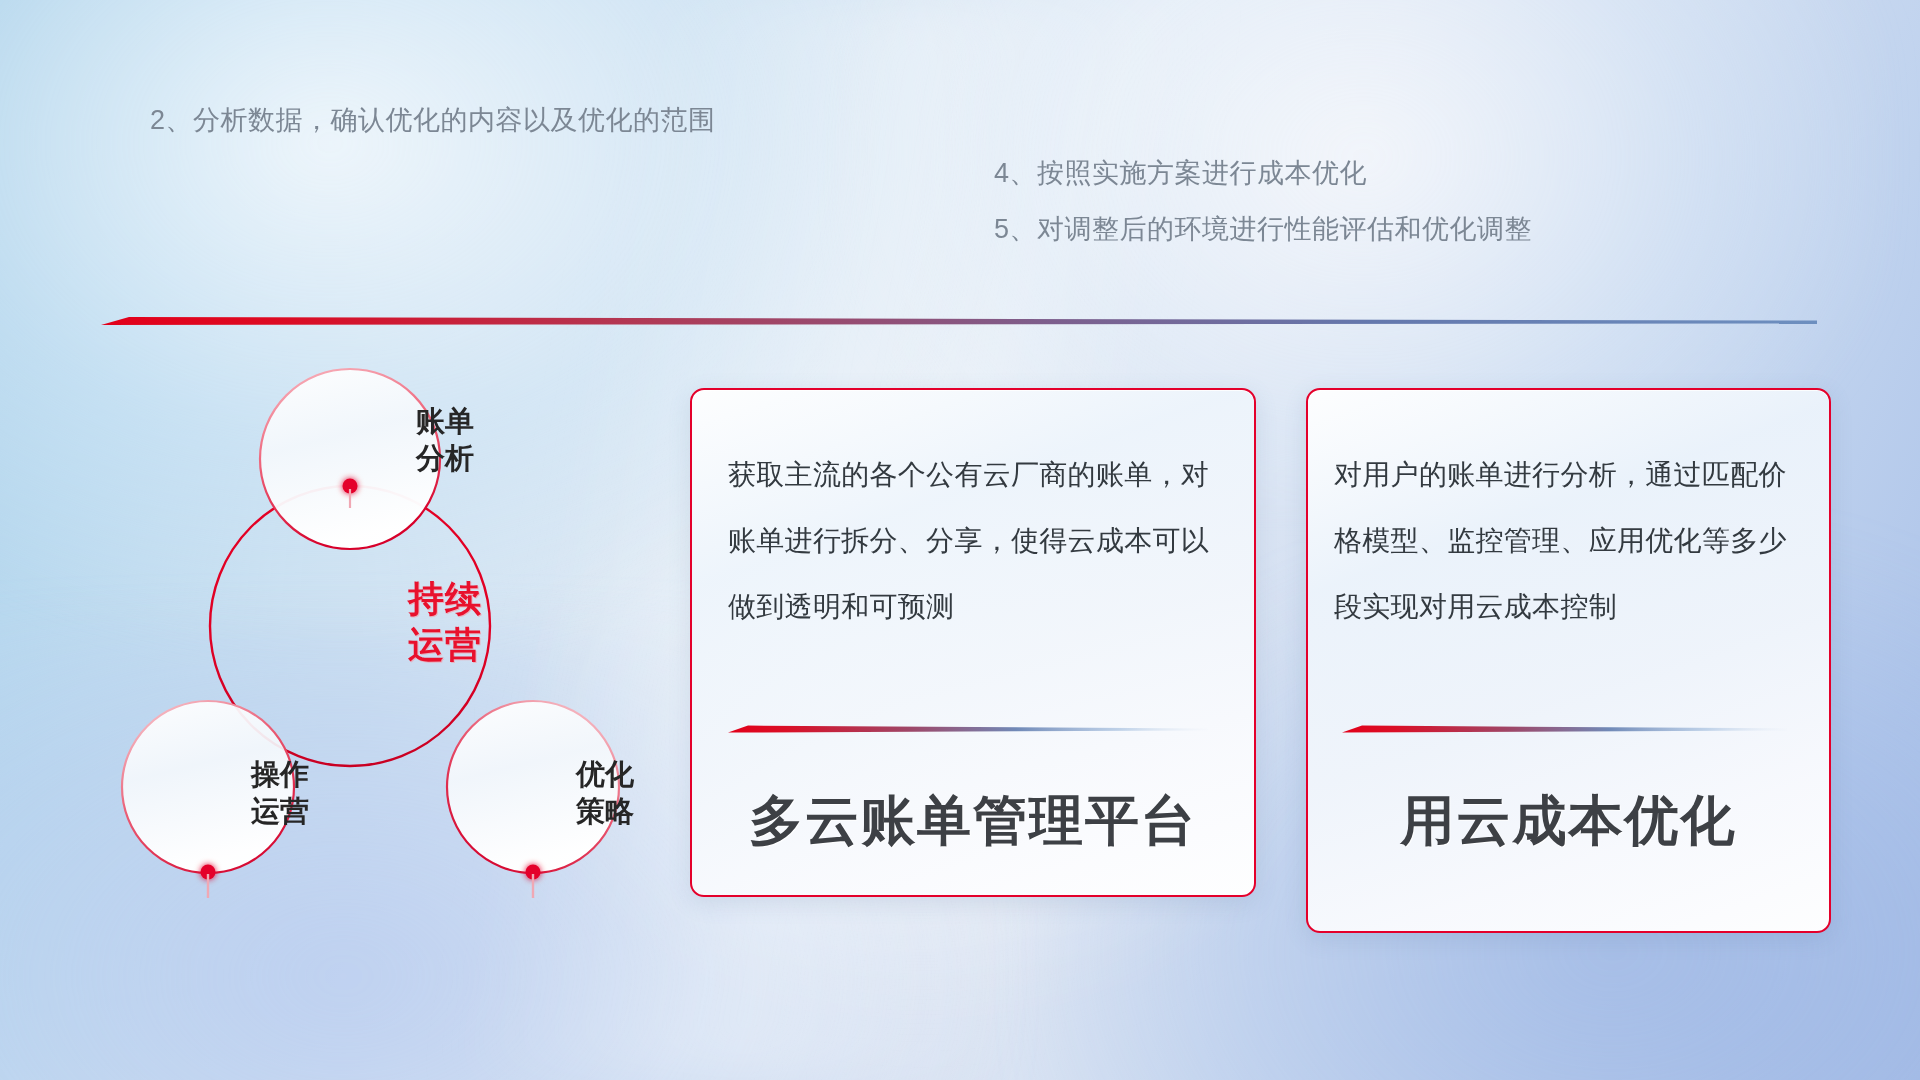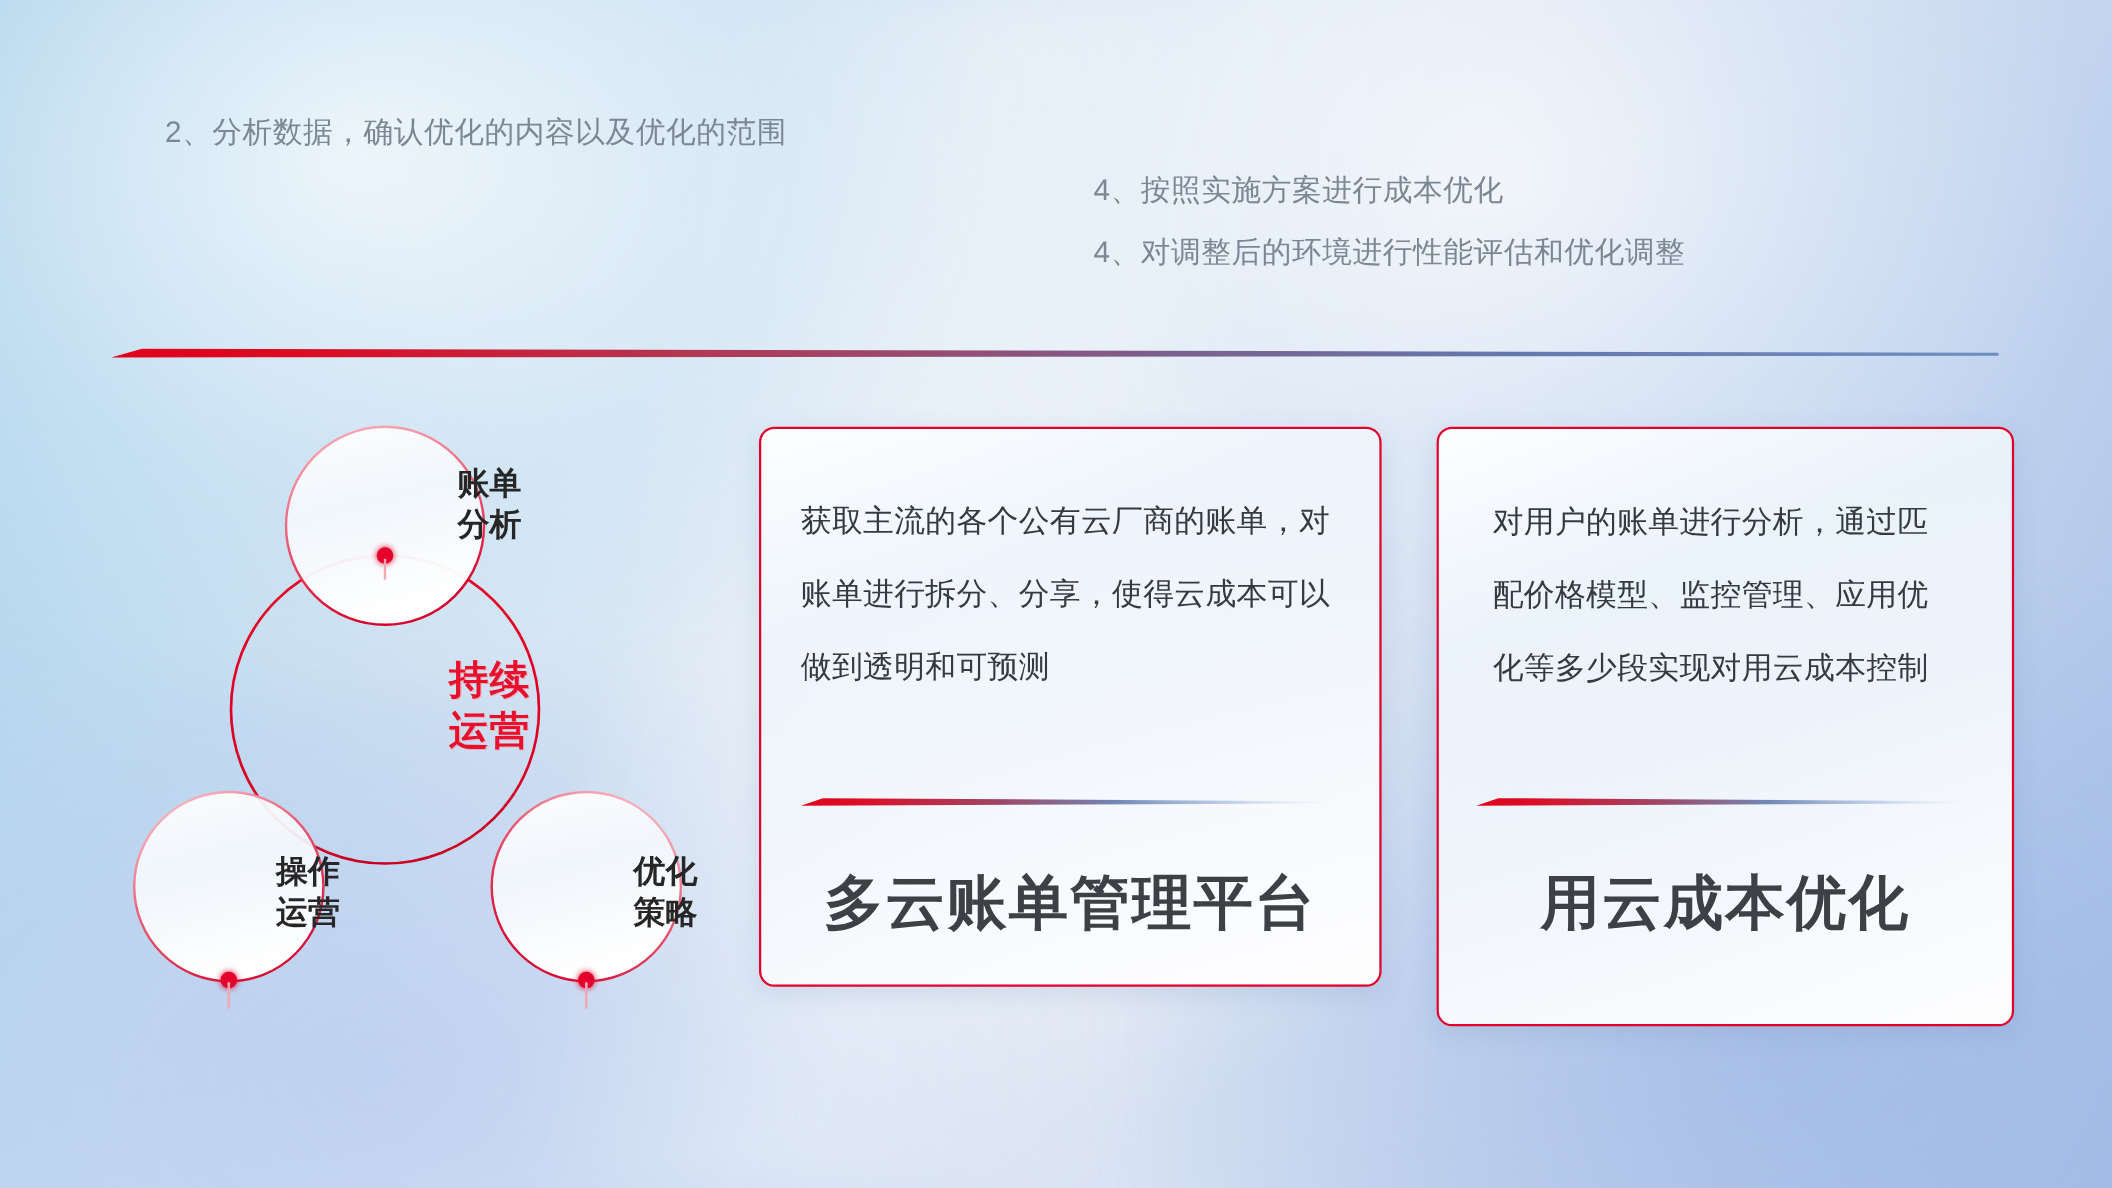--- a/index.html
+++ b/index.html
@@ -72,21 +72,21 @@
     white-space:nowrap;
   }
 
   
   .top-divider{
     position:absolute; left:101px; top:315px; width:1716px; height:12px;
   }
   .top-divider svg{ display:block; }
 
   
-  .venn{ position:absolute; left:95px; top:345px; width:560px; height:600px; }
+  .venn{ position:absolute; left:95px; top:326px; width:560px; height:600px; }
   .venn svg{ display:block; }
   .venn-label{
     position:absolute;
     text-align:center;
     font-weight:bold;
     color:#262626;
     line-height:1.28;
     font-size:29px;
     white-space:nowrap;
   }
@@ -118,21 +118,21 @@
   .card-1{ left:690px; top:388px; width:566px; height:509px;font-family:Liberation Serif, serif; }
   .card-2{ left:1306px; top:388px; width:525px; height:545px; }
   .card-body{
     position:absolute; left:0; right:0; top:52px;
     padding:0 36px;
     font-size:28px;
     line-height:66px;
     color:#333a40;
     letter-spacing:.3px;
   }
-  .card-2 .card-body{ padding:0 49px; }
+  .card-2 .card-body{ padding:0 26px; }
   .card-divider{
     position:absolute; left:36px; top:334px; width:480px; height:10px;
   }
   .card-2 .card-divider{ left:34px; width:445px; }
   .card-divider svg{ display:block; }
   .card-title{
     position:absolute; left:0; right:0; top:395px;
     text-align:center;
     font-size:54px;
     font-weight:bold;
@@ -155,21 +155,21 @@
 </div>
 
 <div class="page">
 
   <div class="steps steps-left">
     <div class="step-line">2、分析数据，确认优化的内容以及优化的范围</div>
   </div>
 
   <div class="steps steps-right">
     <div class="step-line">4、按照实施方案进行成本优化</div>
-    <div class="step-line">4、对调整后的环境进行性能评估和优化调整</div>
+    <div class="step-line">5、对调整后的环境进行性能评估和优化调整</div>
   </div>
 
   <div class="top-divider">
     <svg width="1716" height="12" viewBox="0 0 1716 12">
       <defs>
         <linearGradient id="divGrad" x1="0" y1="0" x2="1" y2="0">
           <stop offset="0" stop-color="#e2001a"></stop>
           <stop offset="0.10" stop-color="#dd0a22"></stop>
           <stop offset="0.32" stop-color="#b03a56"></stop>
           <stop offset="0.55" stop-color="#7d5e8c"></stop>

